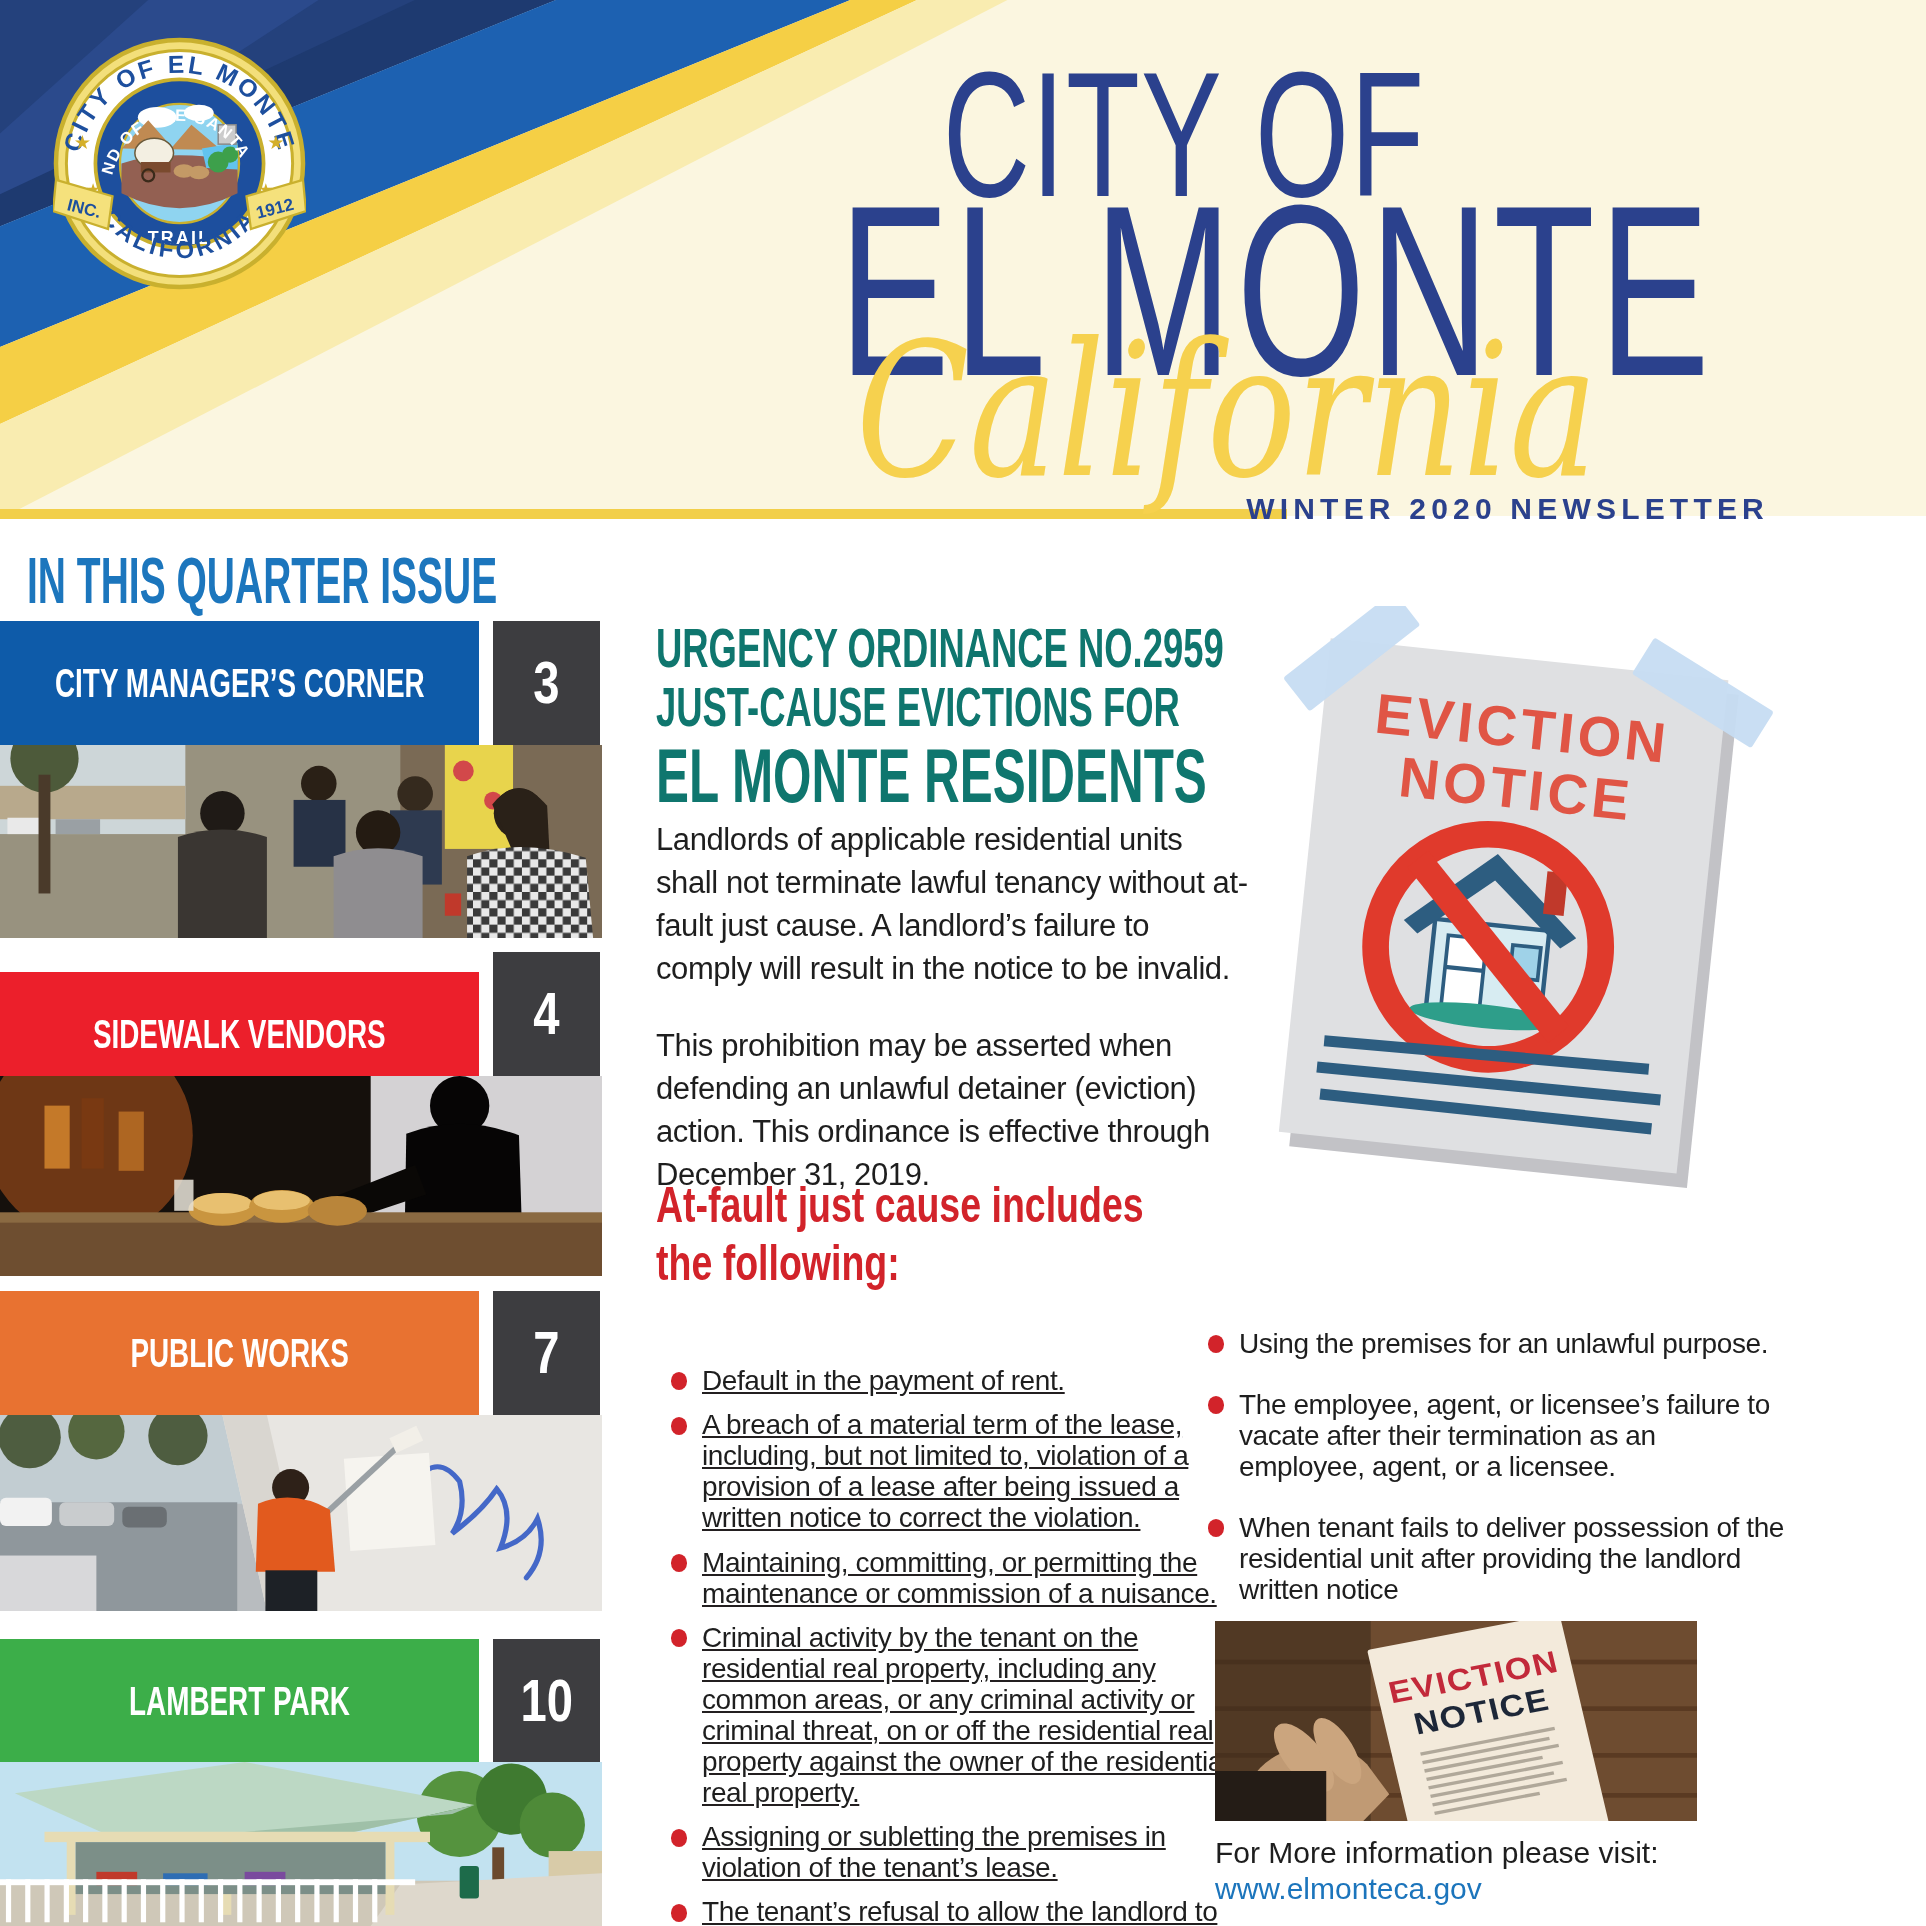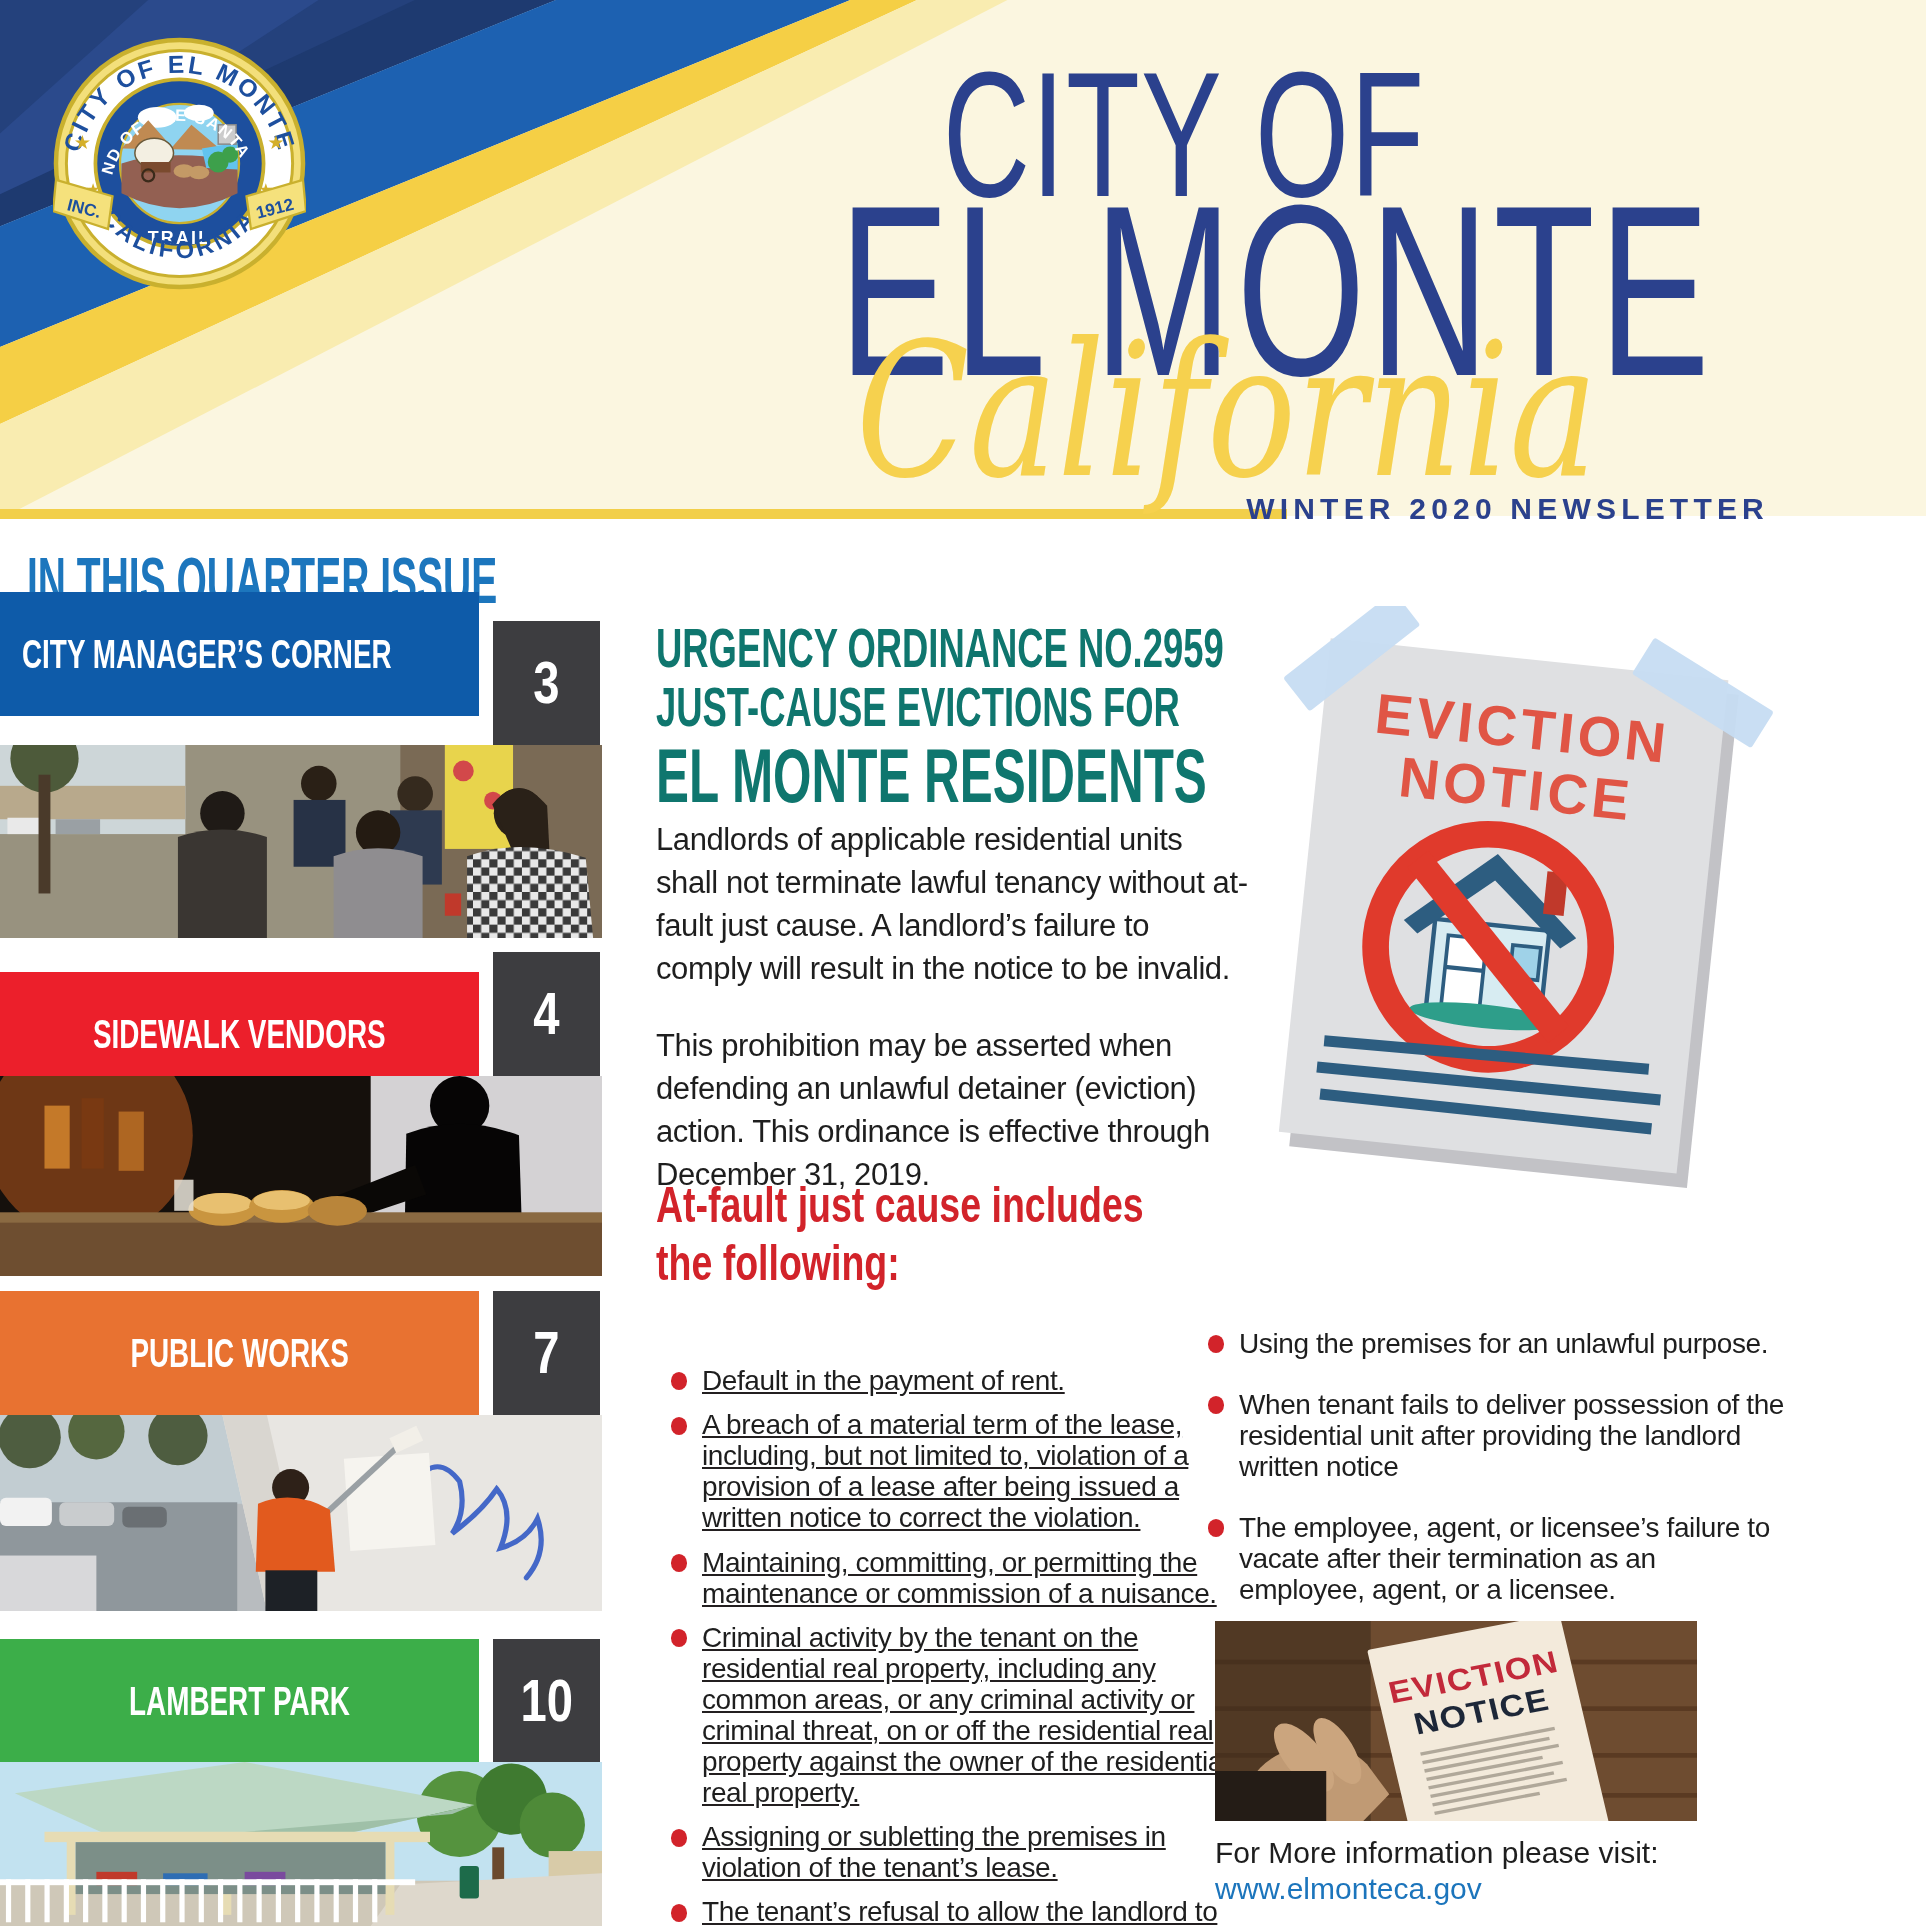--- a/index.html
+++ b/index.html
@@ -131,21 +131,21 @@
     <text x="300" y="238" fill="#1d4f9e" font-size="23" font-weight="bold" transform="rotate(-14 300 238)" text-anchor="middle">1912</text>
   </svg>
 
   <div class="title-cityof">CITY OF</div>
   <div class="title-elmonte">EL MONTE</div>
   <div class="title-california">California</div>
   <div class="newsletter">WINTER 2020 NEWSLETTER</div>
 
   <div class="sb-heading">IN THIS QUARTER ISSUE</div>
 
-  <div class="bar blue" style="top:592px;justify-content:flex-end;">
+  <div class="bar blue" style="top:621px;">
     <span>CITY MANAGER’S CORNER</span>
   </div>
   <div class="pagebox" style="top:621px;">
     <span>3</span>
   </div>
   <div class="photo" style="top:745px;height:193px;">
     <svg viewBox="0 0 812 260" preserveAspectRatio="none">
       <defs>
         <pattern id="check" width="22" height="22" patternUnits="userSpaceOnUse">
           <rect width="22" height="22" fill="#e8e8e8"></rect>
@@ -312,22 +312,22 @@
       <li>Maintaining, committing, or permitting the maintenance or commission of a nuisance.</li>
       <li>Criminal activity by the tenant on the residential real property, including any common areas, or any criminal activity or criminal threat, on or off the residential real property against the owner of the residential real property.</li>
       <li>Assigning or subletting the premises in violation of the tenant’s lease.</li>
       <li>The tenant’s refusal to allow the landlord to enter the residential unit(s).</li>
     </ul>
   </div>
 
   <div class="right-col">
     <ul class="bullets">
       <li>Using the premises for an unlawful purpose.</li>
+      <li>The employee, agent, or licensee’s failure to vacate after their termination as an employee, agent, or a licensee.</li>
       <li>When tenant fails to deliver possession of the residential unit after providing the landlord written notice</li>
-      <li>The employee, agent, or licensee’s failure to vacate after their termination as an employee, agent, or a licensee.</li>
     </ul>
 
     <div class="notice-photo">
       <svg viewBox="0 0 650 300" preserveAspectRatio="none">
         <rect width="650" height="300" fill="#6e4c30"></rect>
         <rect x="0" y="58" width="650" height="7" fill="#5a3a22"></rect>
         <rect x="0" y="128" width="650" height="7" fill="#5a3a22"></rect>
         <rect x="0" y="198" width="650" height="7" fill="#5a3a22"></rect>
         <rect x="0" y="258" width="650" height="7" fill="#5a3a22"></rect>
         <rect x="0" y="0" width="210" height="300" fill="#3a2a1c" opacity="0.55"></rect>

